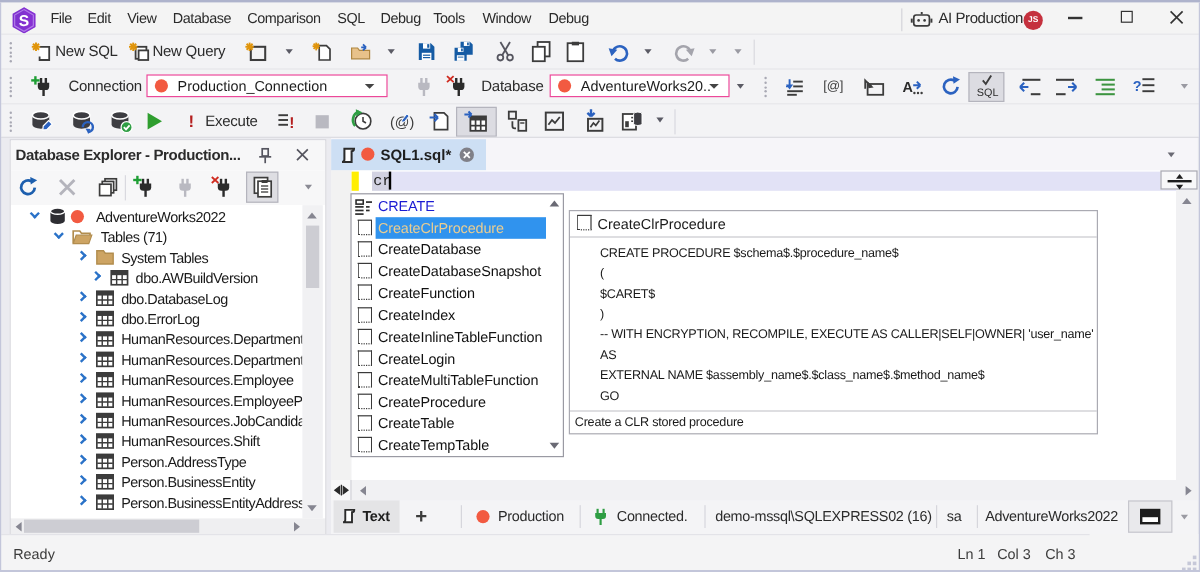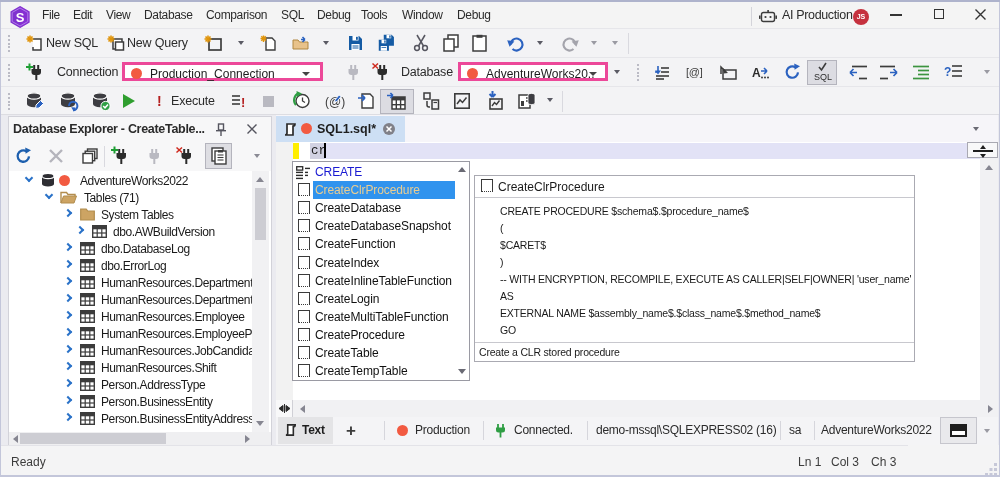--- a/index.html
+++ b/index.html
@@ -9,21 +9,21 @@
 
 #titlebar{position:absolute;left:1px;top:2px;width:998px;height:26px;background:#f4f4f4}
 .menu{position:absolute;top:0;height:26px;line-height:26px;font-size:12px;letter-spacing:-0.35px;color:#2b2b2b}
 
 .tbrow{position:absolute;left:1px;width:998px;background:#f3f3f5;border-top:1px solid #e6e6ea}
 .grip{position:absolute;width:3px;display:flex;flex-direction:column;justify-content:space-between}
 .grip i{display:block;width:2px;height:2px;background:#a9a9b4;border-radius:50%}
 .tbtxt{position:absolute;font-size:12.5px;letter-spacing:-0.2px;color:#2b2b2b}
 .sep{position:absolute;width:1px;background:#d9d9df}
 .dd{position:absolute;width:0;height:0;border-left:3.5px solid transparent;border-right:3.5px solid transparent;border-top:4px solid #5a5a64}
-.combo{position:absolute;height:19px;background:#fff;border:3px solid #ec4899;font-size:12px;color:#1c1c1c;line-height:17px}
+.combo{position:absolute;height:19px;background:#fff;border:1px solid #ec4899;font-size:12px;color:#1c1c1c;line-height:17px}
 .cdot{position:absolute;width:11px;height:11px;border-radius:50%;background:#f25a41;top:3px;left:6px}
 .cdd{position:absolute;right:5px;top:7px;width:0;height:0;border-left:4px solid transparent;border-right:4px solid transparent;border-top:4px solid #444}
 .pressed{position:absolute;background:#dcdce2;border:1px solid #b4b4bd}
 
 #dock{position:absolute;left:1px;top:114px;width:998px;height:331px;background:#ebebf0;border-top:1px solid #dddde2}
 #panel{position:absolute;left:7px;top:1px;width:264px;height:330px;background:#fff;border:1px solid #d2d2d9}
 #phead{position:absolute;left:0;top:0;width:262px;height:25px;background:#f7f7f8}
 #ptool{position:absolute;left:0;top:25px;width:262px;height:29px;background:#f7f7f8}
 #ptree{position:absolute;left:0;top:54px;width:262px;height:261px;background:#fff}
 .trow{position:absolute;height:17px;font-size:12px;letter-spacing:-0.4px;color:#1a1a1a;white-space:nowrap}
@@ -413,21 +413,21 @@
   <path d="M10,3 a3.5,1.6 0 0 1 7,0 v8 a3.5,1.6 0 0 1 -7,0 z" fill="#3d3d42" stroke="#fff" stroke-width=".8"></path>
  </svg>
  <div class="dd" style="left:546px;top:11px"></div>
  <div class="sep" style="left:561px;top:4px;height:21px"></div>
 </div>
 
 <div id="dock">
 
  <div id="panel">
   <div id="phead">
-    <span style="position:absolute;left:4px;top:5px;font-size:12.5px;letter-spacing:-0.3px;font-weight:bold;color:#2b2b2b">Database Explorer - CreateTable...</span>
+    <span style="position:absolute;left:4px;top:5px;font-size:12.5px;letter-spacing:-0.3px;font-weight:bold;color:#2b2b2b">Database Explorer - Production...</span>
     <svg class="abs" style="left:206px;top:6px" width="12" height="13" viewBox="0 0 12 13">
       <rect x="3.5" y="1" width="5" height="6" fill="none" stroke="#55555f" stroke-width="1.4"></rect>
       <line x1="1" y1="7.7" x2="11" y2="7.7" stroke="#55555f" stroke-width="1.4"></line>
       <line x1="6" y1="8" x2="6" y2="13" stroke="#55555f" stroke-width="1.4"></line>
     </svg>
     <svg class="abs" style="left:238px;top:7px" width="10" height="10">
             <path d="M0.5,0.5 L9.5,9.5 M9.5,0.5 L0.5,9.5" stroke="#55555f" stroke-width="1.4"></path>
           </svg>
   </div>
   <div id="ptool">

